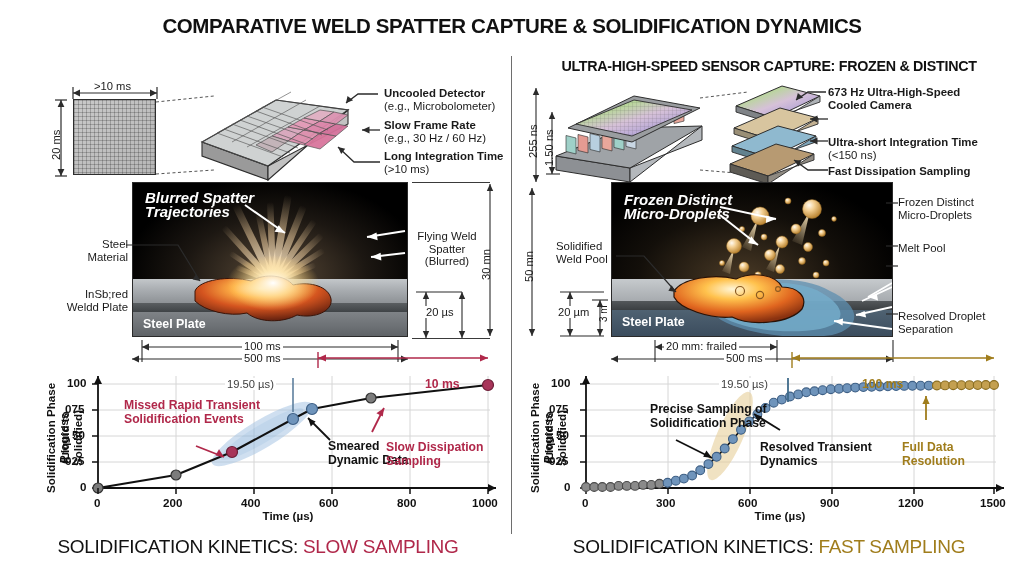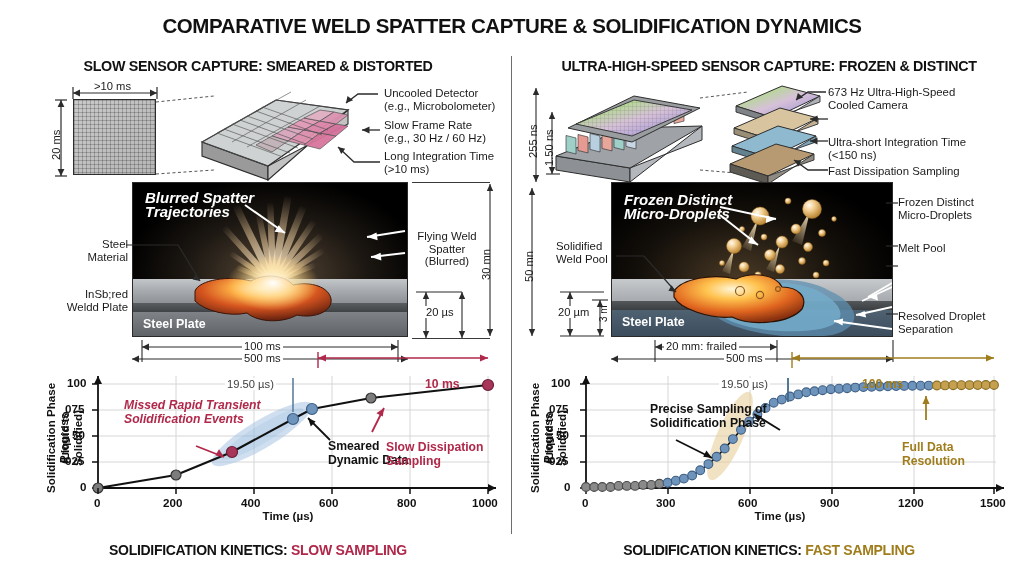--- a/index.html
+++ b/index.html
@@ -28,21 +28,21 @@
   .panel-title {
     position: absolute; top: 58px;
     font-size: 14.3px; font-weight: bold; letter-spacing: -0.3px;
     color: #111; text-align: center;
   }
   #pt-left  { left: 18px;  width: 480px; }
   #pt-right { left: 524px; width: 490px; }
 
   
   .lbl { position: absolute; font-size: 11.4px; line-height: 12.6px; color: #1a1a1a; }
-  .bold { font-weight: normal; }
+  .bold { font-weight: bold; }
   .dimtxt { position: absolute; font-size: 11.2px; color: #1a1a1a; background: #fff; padding: 0 2px; }
   .vtxt { position: absolute; font-size: 11.2px; color: #1a1a1a; transform-origin: left top; }
   .ln { position: absolute; background: #3a3a3a; }
   .hl { height: 1px; }
 
   
   .flat-array {
     position: absolute; left: 73px; top: 99px; width: 83px; height: 76px;
     background:
       repeating-linear-gradient(to right, rgba(0,0,0,.20) 0 1px, transparent 1px 4px),
@@ -75,39 +75,38 @@
   }
   .axis-title-x { position: absolute; font-size: 11.6px; font-weight: bold; color:#111; text-align:center; }
   .tick-lbl { position: absolute; font-size: 11.6px; font-weight: bold; color:#111; }
   .annot { position:absolute; font-size:12.2px; font-weight:bold; line-height:14px; }
   .annot.red  { color:#b0284a; }
   .annot.dark { color:#111; }
   .annot.gold { color:#a07d1c; }
 
   .bottom-title {
     position: absolute; bottom: 14px;
-    font-size: 14px; font-weight: bold; letter-spacing:-0.3px; text-align:center; color:#111;
+    font-size: 19px; font-weight: normal; letter-spacing:-0.3px; text-align:center; color:#111;
   }
   #bt-left  { left: 18px;  width: 480px; }
   #bt-right { left: 524px; width: 490px; }
   .accent-red  { color:#b0284a; }
   .accent-gold { color:#a07d1c; }
 
   svg { display:block; overflow: visible; }
 </style>
 </head>
 <body>
 
 <div class="page">
 
   <div class="main-title">COMPARATIVE WELD SPATTER CAPTURE &amp; SOLIDIFICATION DYNAMICS</div>
 
   <div class="divider"></div>
 
-  <div class="panel-title" id="pt-left">SLOW SENSOR CAPTURE: SMEARED &amp; DISTORTED</div>
   <div class="panel-title" id="pt-right">ULTRA-HIGH-SPEED SENSOR CAPTURE: FROZEN &amp; DISTINCT</div>
 
   <div class="flat-array"></div>
 
   <svg style="position:absolute;left:60px;top:84px;" width="120" height="18">
     <line x1="13" y1="9" x2="97" y2="9" stroke="#2b2b2b" stroke-width="1.2"></line>
     <path d="M13 9 l7 -3.4 v6.8 z" fill="#2b2b2b"></path>
     <path d="M97 9 l-7 -3.4 v6.8 z" fill="#2b2b2b"></path>
     <line x1="13" y1="3" x2="13" y2="15" stroke="#2b2b2b" stroke-width="1.2"></line>
     <line x1="97" y1="3" x2="97" y2="15" stroke="#2b2b2b" stroke-width="1.2"></line>
@@ -406,21 +405,21 @@
   <div class="tick-lbl" style="left:67px;top:376px;">100</div>
 
   <div class="tick-lbl" style="left:94px;top:496px;">0</div>
   <div class="tick-lbl" style="left:163px;top:496px;">200</div>
   <div class="tick-lbl" style="left:241px;top:496px;">400</div>
   <div class="tick-lbl" style="left:319px;top:496px;">600</div>
   <div class="tick-lbl" style="left:397px;top:496px;">800</div>
   <div class="tick-lbl" style="left:472px;top:496px;">1000</div>
   <div class="axis-title-x" style="left:198px;top:509px;width:180px;">Time (µs)</div>
 
-  <div class="annot red" style="left:124px;top:398px;width:200px;font-style:italic;">
+  <div class="annot red" style="left:124px;top:398px;width:200px;">
     <span>Missed Rapid Transient</span><br><span>Solidification Events</span>
   </div>
   <div class="annot dark" style="left:328px;top:439px;width:120px;">
     <span>Smeared</span><br><span>Dynamic Data</span>
   </div>
   <div class="annot red" style="left:386px;top:440px;width:120px;">
     <span>Slow Dissipation</span><br><span>Sampling</span>
   </div>
   <div class="dimtxt" style="left:225px;top:378px;color:#3d3d3d;">19.50 µs)</div>
   <div class="annot red" style="left:425px;top:377px;">10 ms</div>
@@ -791,20 +790,23 @@
   <div class="tick-lbl" style="left:656px;top:496px;">300</div>
   <div class="tick-lbl" style="left:738px;top:496px;">600</div>
   <div class="tick-lbl" style="left:820px;top:496px;">900</div>
   <div class="tick-lbl" style="left:898px;top:496px;">1200</div>
   <div class="tick-lbl" style="left:980px;top:496px;">1500</div>
   <div class="axis-title-x" style="left:690px;top:509px;width:180px;">Time (µs)</div>
 
   <div class="annot dark" style="left:606px;top:402px;width:180px;margin-left:44px;">
     <span>Precise Sampling of</span><br><span>Solidification Phase</span>
   </div>
+  <div class="annot dark" style="left:760px;top:440px;width:130px;">
+    <span>Resolved Transient</span><br><span>Dynamics</span>
+  </div>
   <div class="annot gold" style="left:902px;top:440px;width:100px;">
     <span>Full Data</span><br><span>Resolution</span>
   </div>
   <div class="dimtxt" style="left:719px;top:378px;color:#3d3d3d;">19.50 µs)</div>
   <div class="annot gold" style="left:862px;top:377px;">100 ms</div>
 
   <div class="bottom-title" id="bt-right">
     <span>SOLIDIFICATION KINETICS: </span><span class="accent-gold">FAST SAMPLING</span>
   </div>
 

